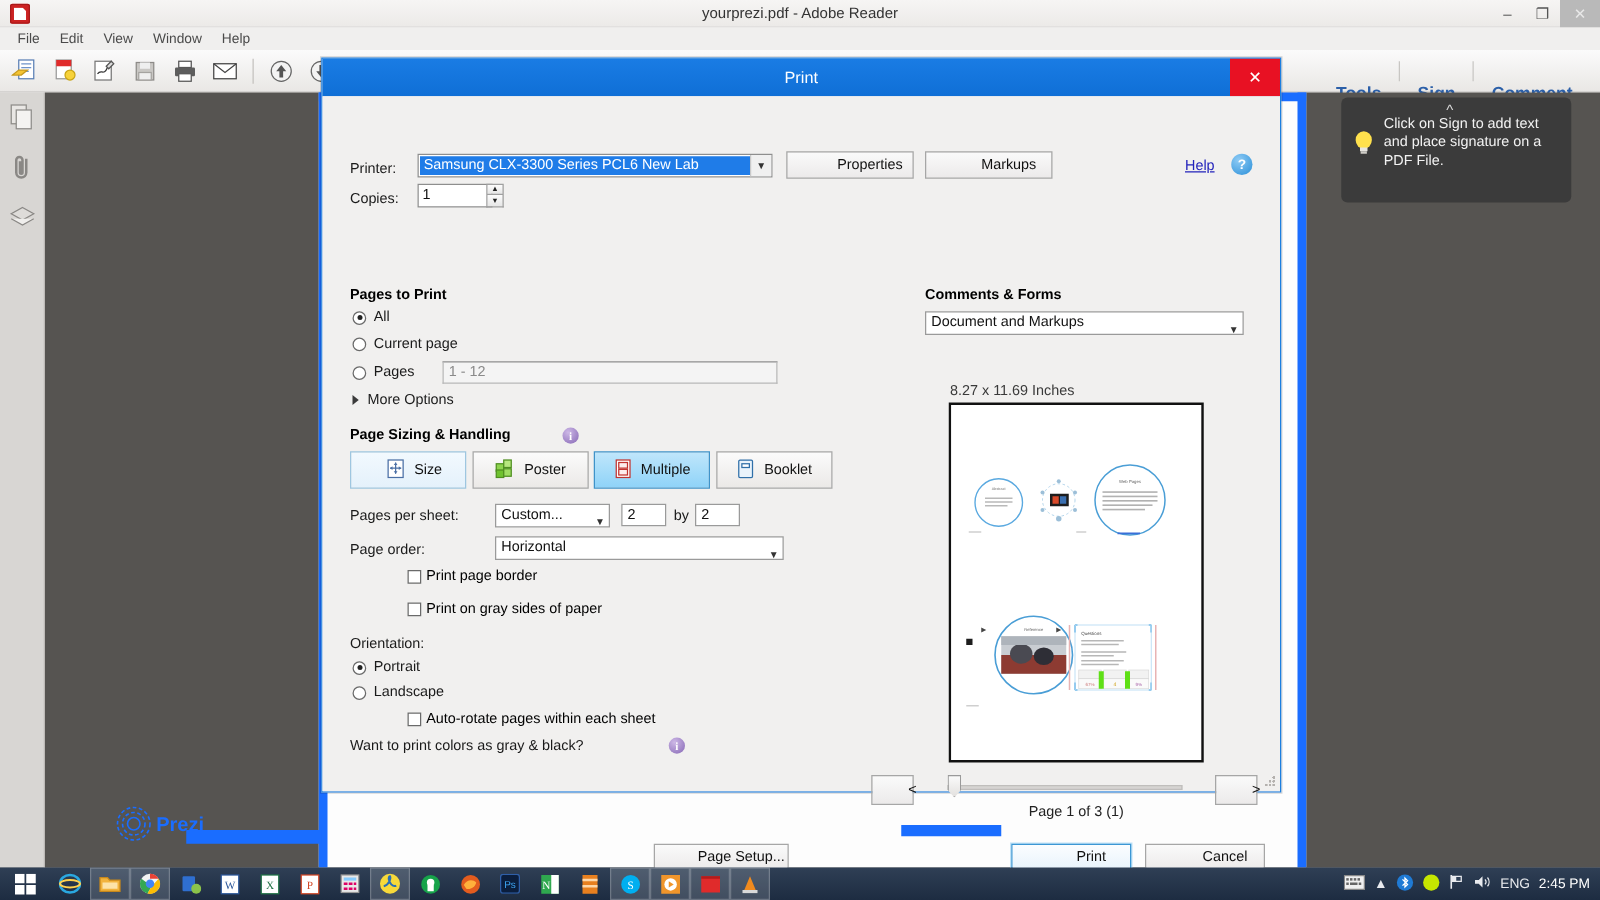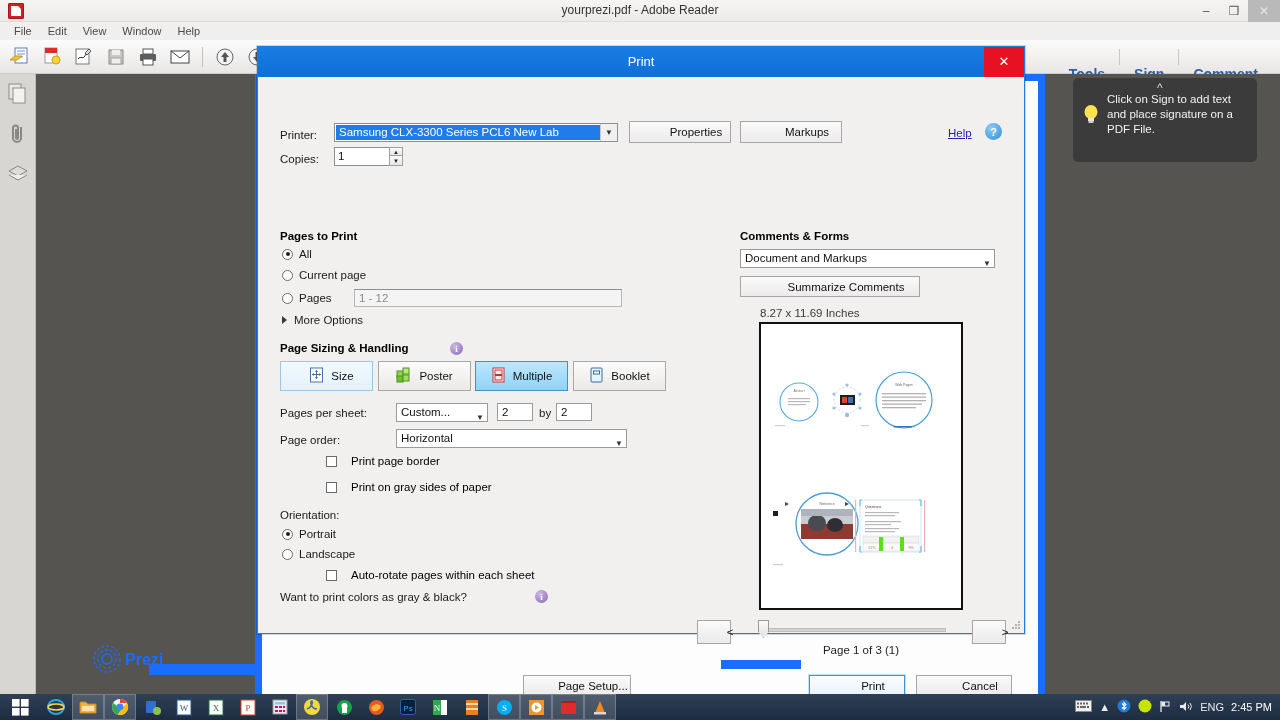--- a/index.html
+++ b/index.html
@@ -168,21 +168,21 @@
              color:#111; padding-left:4px; line-height:17px; }
   .sel-box .car { position:absolute; right:3px; top:5px; font-size:8px; color:#333; }
   .pps-sel { left:138px; top:326px; width:92px; height:19px; }
   .pps-a  { left:239px; top:326px; width:36px; height:18px; }
   .by-lbl { left:281px; top:330px; }
   .pps-b  { left:298px; top:326px; width:36px; height:18px; }
 
   .po-label { left:22px; top:357px; }
   .po-sel { left:138px; top:352px; width:231px; height:19px; }
 
-  .cb-row { position:absolute; display:flex; align-items:center; gap:14px; font-size:11.5px;padding-left:44px; }
+  .cb-row { position:absolute; display:flex; align-items:center; gap:4px; font-size:11.5px;padding-left:44px; }
   .cbx { width:11px; height:11px; border:1px solid #6a6a6a; background:#fff; }
   .cb-border { left:24px; top:378px; }
   .cb-both   { left:24px; top:404px; }
   .cb-auto   { left:24px; top:492px; }
 
   .orient-lbl { left:22px; top:432px; }
   .r-port { left:24px; top:451px; }
   .r-land { left:24px; top:471px; }
   .gray-q { left:22px; top:514px; }
 
@@ -503,21 +503,20 @@
     <div class="row lbl gray-q">Want to print colors as gray &amp; black?</div>
     <div class="info-ico i2">i</div>
 
     <div class="btn btn-pagesetup">Page Setup...</div>
 
     <div class="row sec-comments">Comments &amp; Forms</div>
     <div class="sel-box cf-sel">
       <span>Document and Markups</span>
       <span class="car">▼</span>
     </div>
-    <div class="btn btn-summ">Summarize Comments</div>
     <div class="row dim-lbl">8.27 x 11.69 Inches</div>
 
     <div class="preview">
       <div class="pv-inner">
         <svg width="200" height="284" viewBox="0 0 200 284">
           <rect x="0" y="0" width="200" height="284" fill="#ffffff"></rect>
 
           <circle cx="38" cy="78" r="19" fill="none" stroke="#5aa9e0" stroke-width="1.1"></circle>
           <text x="38" y="68" font-size="3" fill="#777" text-anchor="middle" font-family="Liberation Sans, sans-serif">Abstract</text>
           <g fill="#b9b9b9">

